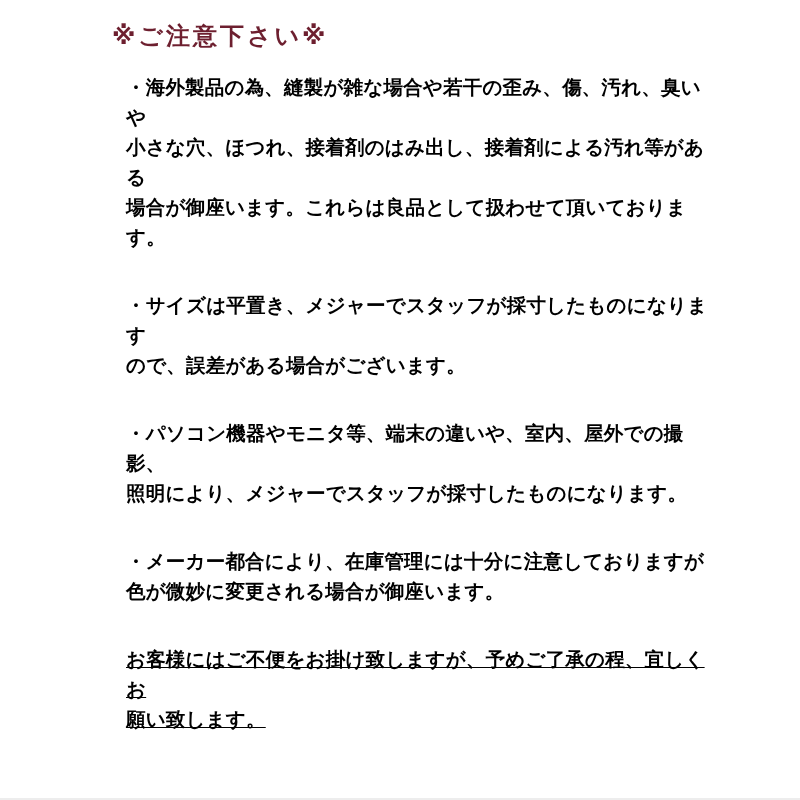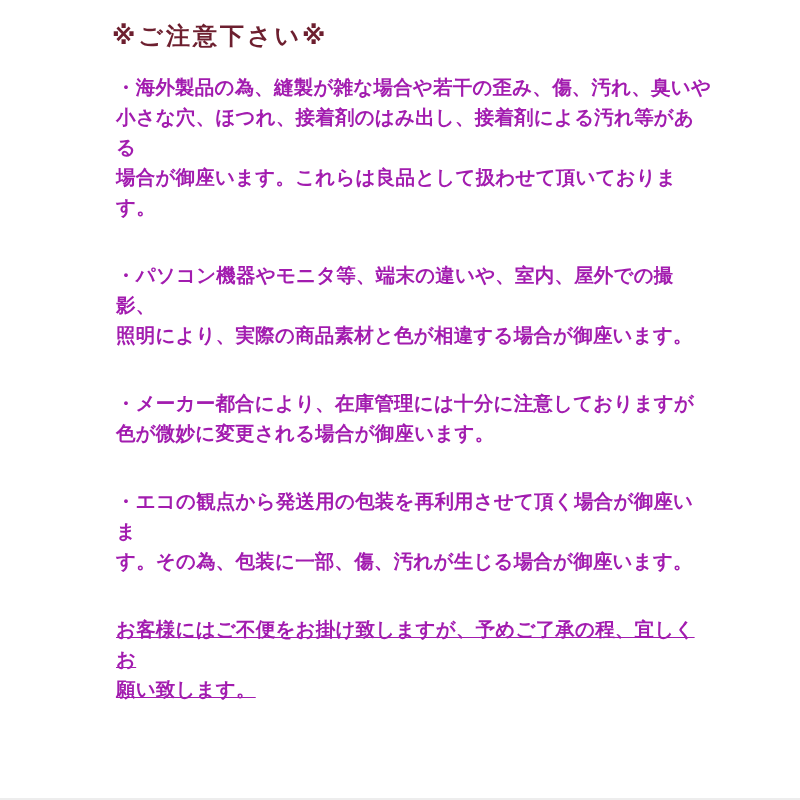--- a/index.html
+++ b/index.html
@@ -24,49 +24,49 @@
   .title {
     margin: 0 0 20px 4px;
     font-size: 24px;
     line-height: 32px;
     font-weight: bold;
     letter-spacing: 3px;
     color: #6d1f2f;
     white-space: pre-line;
   }
   .para {
-    margin: 0 0 38px 8px;
+    margin: 0 0 38px 18px;
     font-size: 19.5px;
     line-height: 30px;
     font-weight: bold;
-    color: #a21caf;
+    color: #000000;
     white-space: pre-line;
     letter-spacing: 0.2px;
   }
   .closing {
     margin-bottom: 0;
     text-decoration: underline;
   }
 </style>
 </head>
 <body>
 
 <div class="page">
   <h1 class="title">※ご注意下さい※</h1>
 
   <p class="para">・海外製品の為、縫製が雑な場合や若干の歪み、傷、汚れ、臭いや
 小さな穴、ほつれ、接着剤のはみ出し、接着剤による汚れ等がある
 場合が御座います。これらは良品として扱わせて頂いております。</p>
 
+  <p class="para">・サイズは平置き、メジャーでスタッフが採寸したものになります
+ので、誤差がある場合がございます。</p>
 
   <p class="para">・パソコン機器やモニタ等、端末の違いや、室内、屋外での撮影、
-照明により、実際の商品素材と色が相違する場合が御座います。</p>
+照明により、メジャーでスタッフが採寸したものになります。</p>
 
   <p class="para">・メーカー都合により、在庫管理には十分に注意しておりますが
 色が微妙に変更される場合が御座います。</p>
 
-  <p class="para">・エコの観点から発送用の包装を再利用させて頂く場合が御座いま
-す。その為、包装に一部、傷、汚れが生じる場合が御座います。</p>
 
 
   <p class="para closing">お客様にはご不便をお掛け致しますが、予めご了承の程、宜しくお
 願い致します。</p>
 </div>
 
 </body></html>

